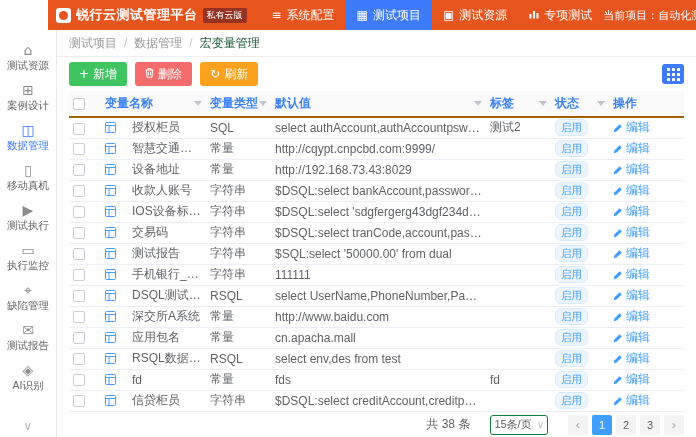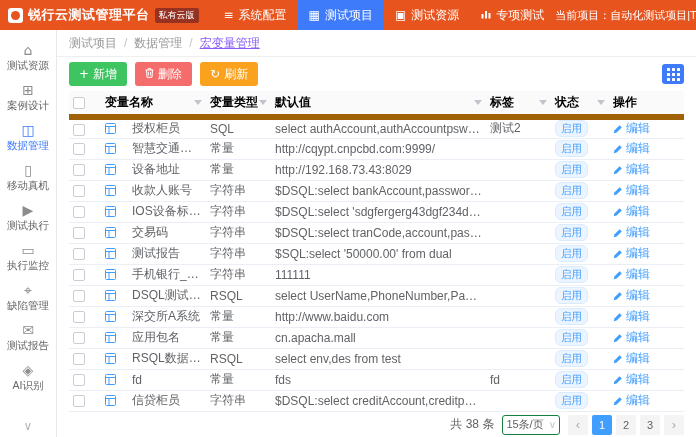--- a/index.html
+++ b/index.html
@@ -1,21 +1,21 @@
 <!DOCTYPE html>
 <html><head>
 <meta charset="utf-8">
 <style>
   * { margin:0; padding:0; box-sizing:border-box; }
   html,body { background:#f0f0f0; }
   body { font-family:"Liberation Sans","DejaVu Sans",sans-serif; }
   .app { width:696px; height:437px; background:#fff; overflow:hidden; position:relative; }
 
   
-  .topbar { height:30px; background:#e8541e; display:flex; align-items:center; color:#fff; padding:0 8px; }
+  .topbar { height:30px; background:#e8541e; display:flex; align-items:center; color:#fff; padding:0 8px;margin-left:48px; }
   .logo-area { display:flex; align-items:center; gap:5px; }
   .logo-icon { width:15px; height:15px; background:#fff; border-radius:3px; position:relative; flex:none; }
   .logo-icon::after { content:""; position:absolute; inset:3px; background:#e8541e; border-radius:50%; }
   .logo-text { font-size:13px; font-weight:bold; letter-spacing:.5px; white-space:nowrap; }
   .edition-badge { font-size:9px; background:rgba(30,0,40,.4); padding:1px 4px; border-radius:2px; white-space:nowrap; }
   .topnav { display:flex; height:100%; margin-left:14px; }
   .nav-item { display:flex; align-items:center; gap:5px; padding:0 11px; font-size:12px; cursor:pointer; white-space:nowrap; }
   .nav-item.active { background:#3e7bfa; }
   .nav-ico { font-family:"DejaVu Sans",sans-serif; font-size:12px; line-height:1; }
   .topright { margin-left:auto; display:flex; align-items:center; gap:7px; font-size:11px; white-space:nowrap; }
@@ -26,50 +26,50 @@
   .side-item { width:100%; height:40px; display:flex; flex-direction:column; align-items:center; justify-content:center; gap:2px; color:#666; cursor:pointer; }
   .side-item .ico { font-family:"DejaVu Sans",sans-serif; font-size:14px; line-height:1; color:#8c8c8c; }
   .side-item .lbl { font-size:10.5px; }
   .side-item.active, .side-item.active .ico { color:#3e7bfa; }
   .side-collapse { margin-top:auto; margin-bottom:4px; color:#b5b5b5; font-size:12px; cursor:pointer; font-family:"DejaVu Sans",sans-serif; }
 
   .main { flex:1; min-width:0; display:flex; flex-direction:column; }
 
   
   .breadcrumb { height:27px; flex:none; display:flex; align-items:center; padding:0 12px; font-size:12px; color:#999; gap:7px; border-bottom:1px solid #efefef; }
-  .crumb.current { color:#8b5cf6;text-decoration:underline; }
+  .crumb.current { color:#14532d; }
   .sep { color:#c0c4cc; }
 
   
   .toolbar { height:34px; flex:none; display:flex; align-items:center; padding:0 12px; gap:8px; }
   .btn { border:none; border-radius:3px; color:#fff; font-size:12px; height:24px; padding:0 10px; display:inline-flex; align-items:center; gap:4px; cursor:pointer; font-family:inherit; }
   .btn .bico { font-family:"DejaVu Sans",sans-serif; font-size:12px; line-height:1; }
   .btn-add { background:#3fc462; }
   .btn-del { background:#f56c6c; }
   .btn-refresh { background:#faa21e; }
   .grid-btn { margin-left:auto; width:22px; height:20px; background:#3e7bfa; border-radius:3px; display:grid; grid-template-columns:repeat(3,3px); grid-template-rows:repeat(3,3px); gap:2px; place-content:center; cursor:pointer; }
   .grid-btn i { background:#fff; border-radius:.5px; }
 
   
   .table-wrap { flex:1; padding:0 12px; overflow:hidden; }
   table { width:100%; border-collapse:collapse; table-layout:fixed; font-size:12px; color:#606266; }
-  thead th { background:#fafafa; height:26px; font-weight:bold; text-align:left; padding:0 4px; border-bottom:6px solid #a16207; color:#000000; }
+  thead th { background:#fafafa; height:26px; font-weight:bold; text-align:left; padding:0 4px; border-bottom:2px solid #a16207; color:#3b82f6; }
   .thx { display:flex; align-items:center; }
   .funnel { margin-left:auto; width:0; height:0; border-left:4px solid transparent; border-right:4px solid transparent; border-top:5px solid #c0c4cc; cursor:pointer; }
   tbody td { height:21px; border-bottom:1px solid #ebeef5; padding:0 4px; white-space:nowrap; overflow:hidden; text-overflow:ellipsis; }
   .cb { display:inline-block; width:12px; height:12px; border:1px solid #c8cdd4; border-radius:2px; background:#fff; vertical-align:middle; cursor:pointer; }
   .c-name { }
   .name-flex { display:flex; align-items:center; gap:16px; overflow:hidden; }
   .nm { overflow:hidden; text-overflow:ellipsis; white-space:nowrap; }
   .doc-ico { flex:none; display:inline-flex; }
   .tag-enable { display:inline-block; padding:0 5px; height:17px; line-height:15px; font-size:10.5px; color:#409eff; background:#ecf5ff; border:1px solid #d9ecff; border-radius:6px; cursor:pointer; }
   .edit-link { color:#409eff; cursor:pointer; display:inline-flex; align-items:center; gap:3px; }
 
   
-  .pagefoot { height:25px; flex:none; display:flex; align-items:center; justify-content:flex-end; padding:0 12px; font-size:12px; color:#606266; gap:8px; }
+  .pagefoot { height:25px; flex:none; display:flex; align-items:center; justify-content:flex-end; padding:0 12px; font-size:12px; color:#606266; gap:20px; }
   .size-select { border:1px solid #15803d; border-radius:3px; height:20px; display:inline-flex; align-items:center; padding:0 3px; gap:5px; font-size:11px; color:#606266; cursor:pointer; background:#fff; }
   .size-select .chev { font-family:"DejaVu Sans",sans-serif; color:#c0c4cc; font-size:10px; }
   .pages { display:flex; gap:4px; }
   .pg { min-width:20px; height:20px; padding:0 2px; border-radius:2px; background:#f4f4f5; color:#606266; display:flex; align-items:center; justify-content:center; font-size:11px; cursor:pointer; }
   .pg.active { background:#409eff; color:#fff; }
   .pg.arrow { color:#a8abb2; font-size:13px; }
 </style>
 </head>
 <body>
 

